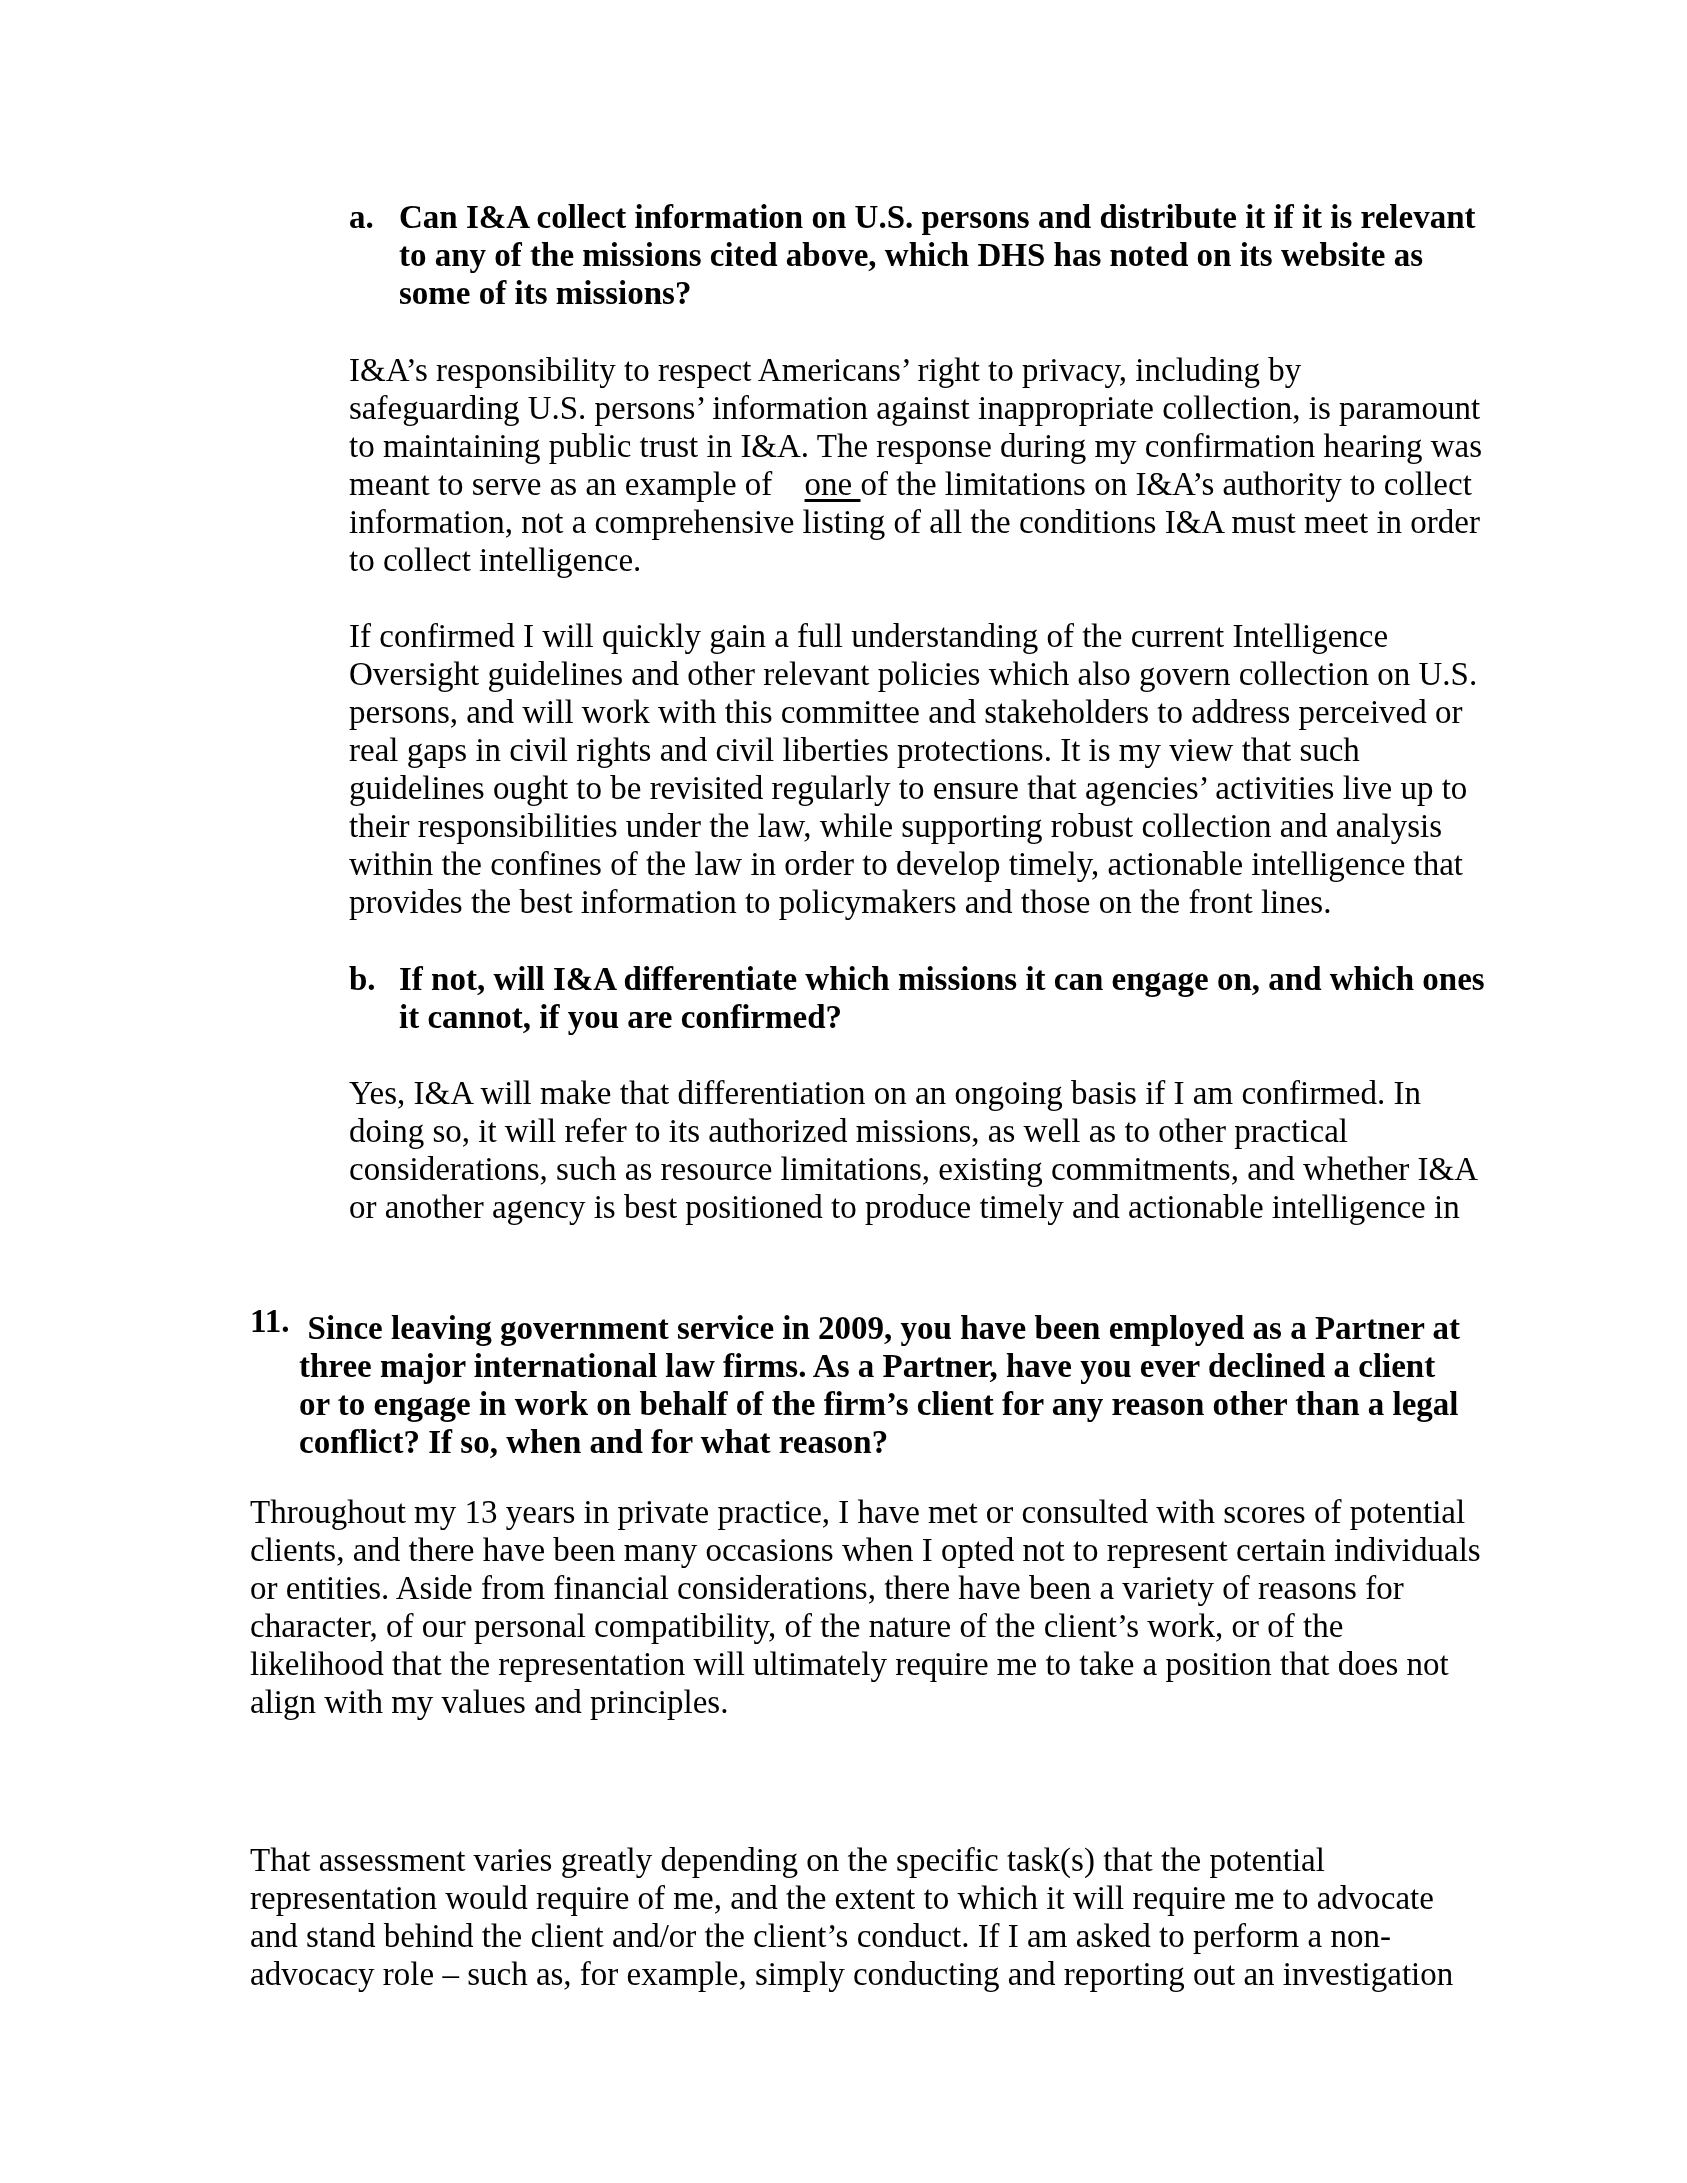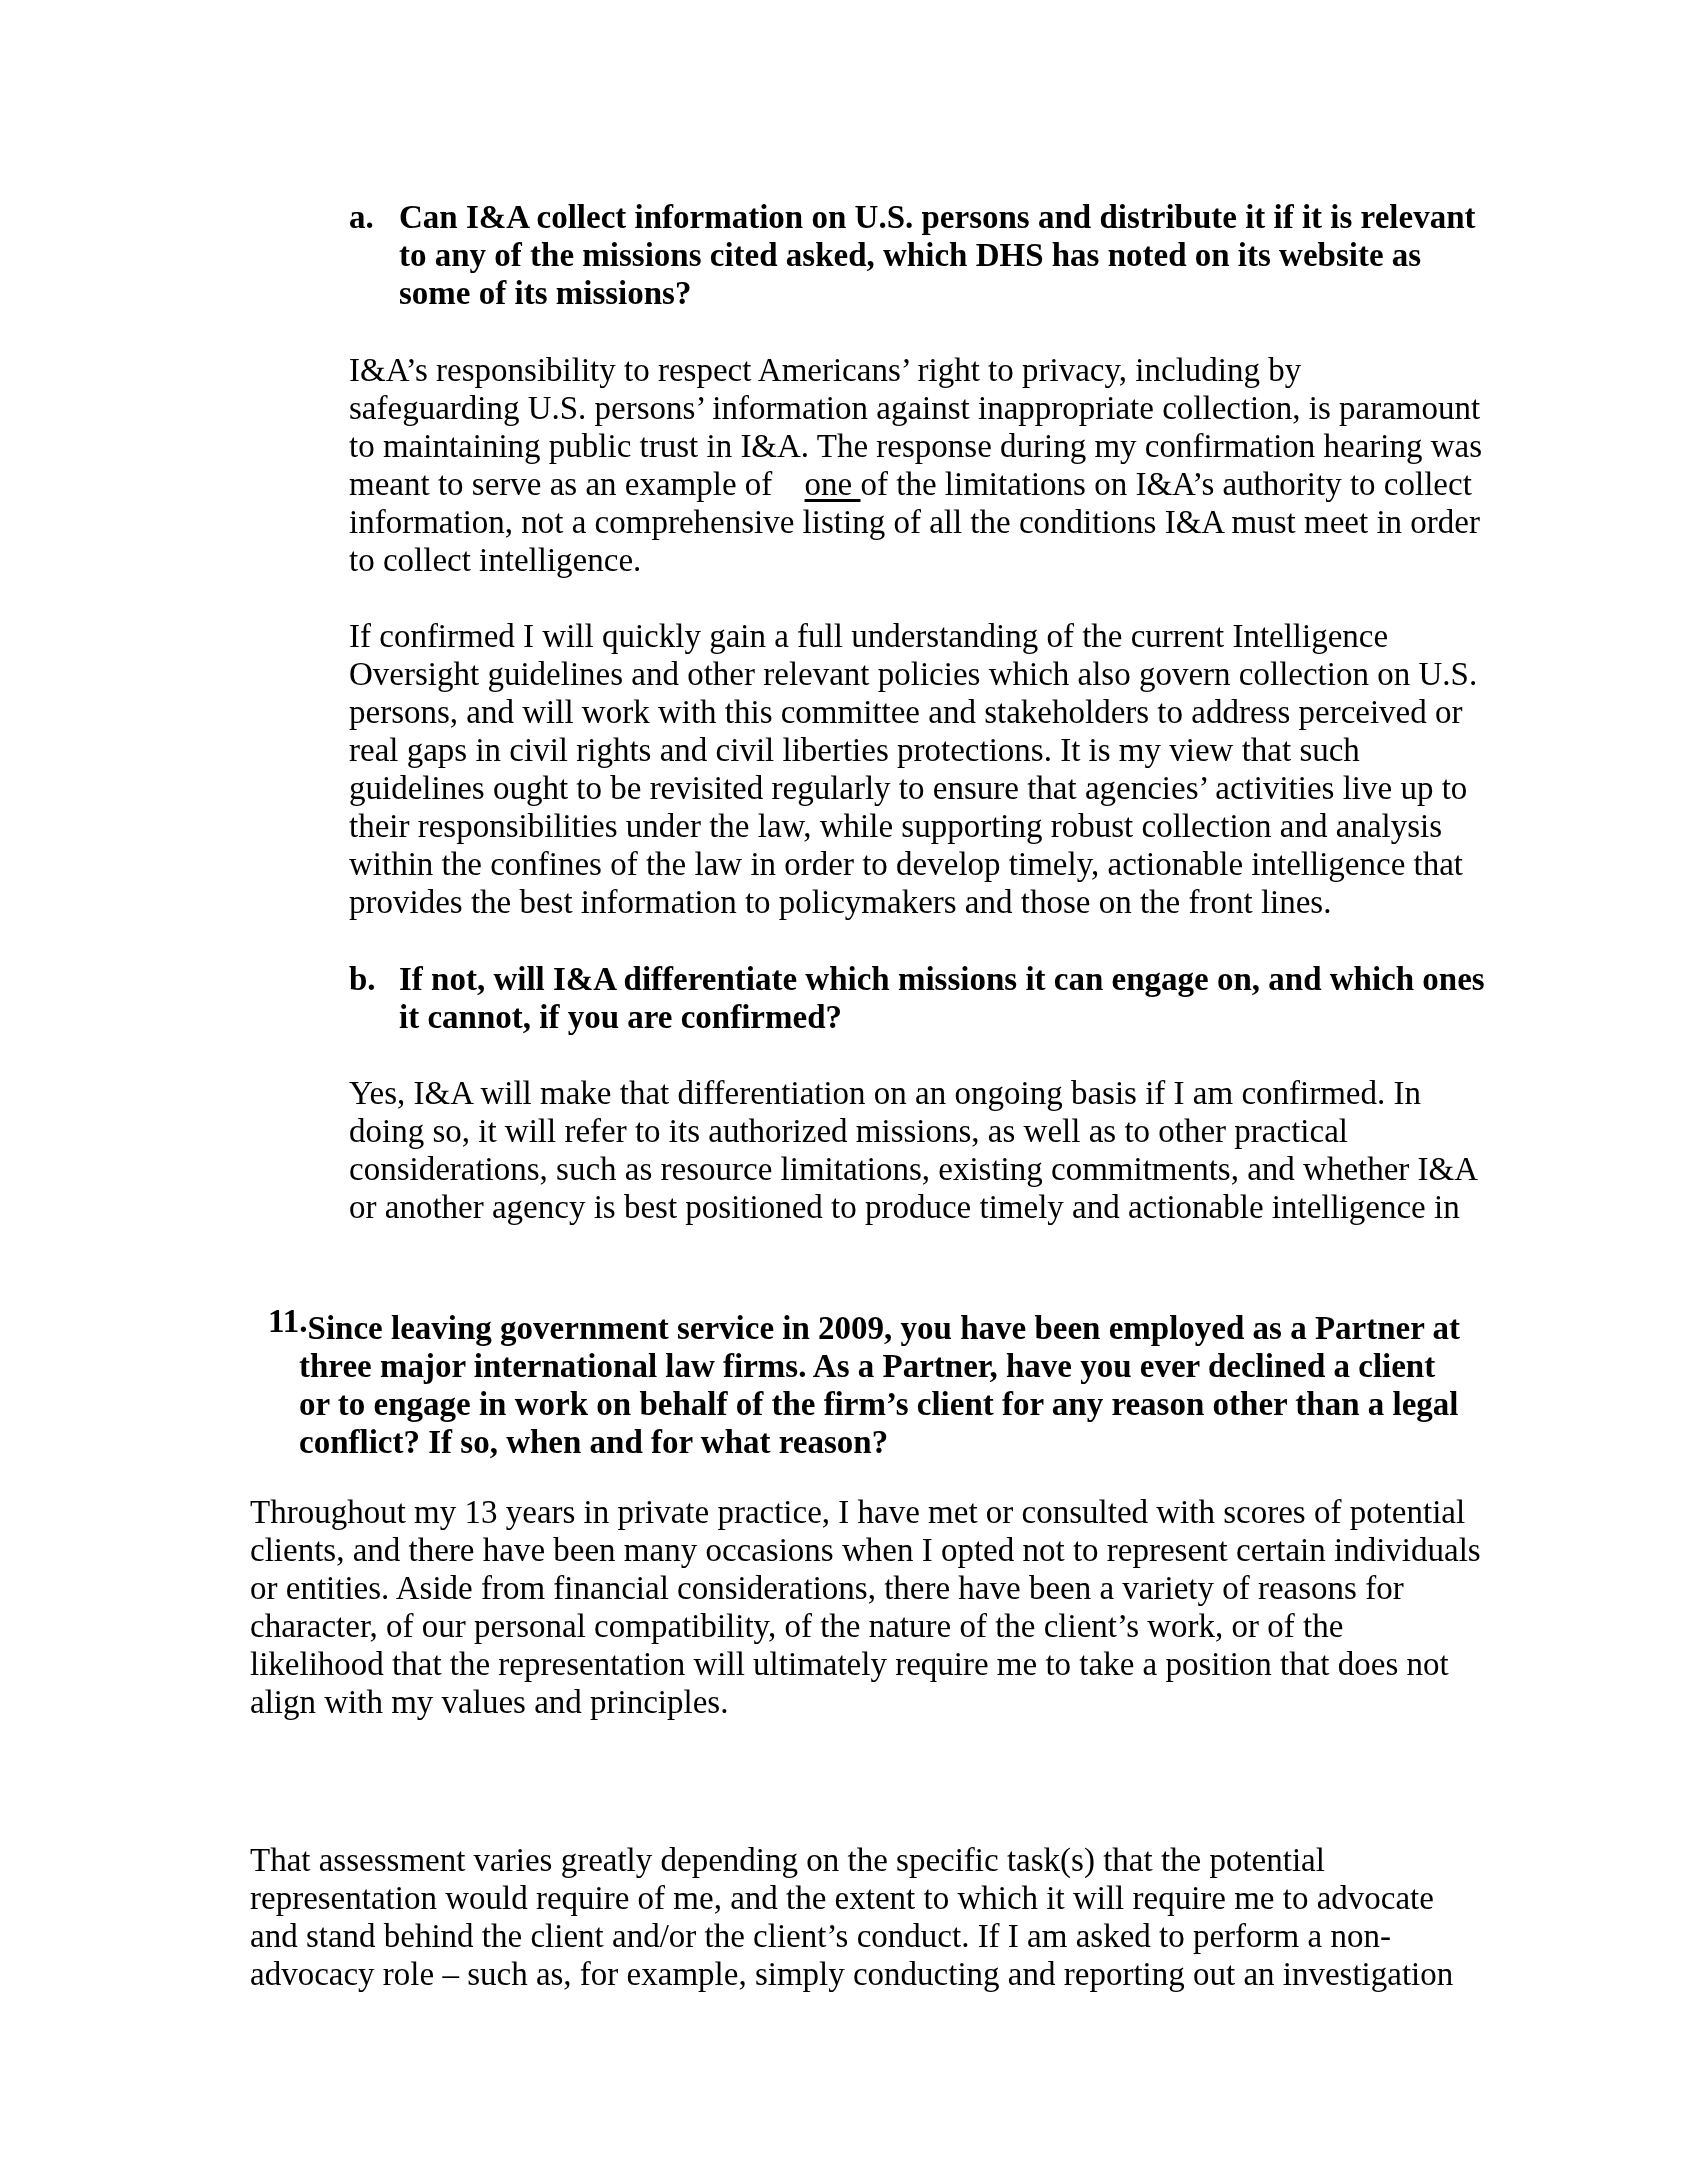--- a/index.html
+++ b/index.html
@@ -44,37 +44,37 @@
 
     
     #q-b { left: 349px; top: 960px; width: 1138px; }
     #q-b .label { position: absolute; left: 0; top: 0; }
     #q-b .text { position: absolute; left: 50px; top: 0; width: 1092px; }
 
     #p3 { left: 349px; top: 1074px; width: 1138px; }
 
     
     #q-11 { left: 250px; top: 1302px; width: 1237px; }
-    #q-11 .label { position: absolute; left: 0; top: 0; margin-left: 18px; }
+    #q-11 .label { position: absolute; left: 0; top: 0; }
     #q-11 .text { position: absolute; left: 49px; top: 0; width: 1191px; }
     #q-11 .text .first { text-indent: 8.6px; margin-top: 7px; }
 
     #p4 { left: 250px; top: 1493px; width: 1237px; }
     #p5 { left: 250px; top: 1797px; width: 1237px; margin-top: 44px; }
   </style>
 </head>
 <body>
 
 <div class="page">
 
   <div class="block bold" id="q-a">
     <span class="label">a.</span>
     <div class="text">
       <span class="line">Can I&amp;A collect information on U.S. persons and distribute it if it is relevant</span>
-      <span class="line">to any of the missions cited asked, which DHS has noted on its website as</span>
+      <span class="line">to any of the missions cited above, which DHS has noted on its website as</span>
       <span class="line">some of its missions?</span>
     </div>
   </div>
 
   <div class="block" id="p1">
     <span class="line">I&amp;A’s responsibility to respect Americans’ right to privacy, including by</span>
     <span class="line">safeguarding U.S. persons’ information against inappropriate collection, is paramount</span>
     <span class="line">to maintaining public trust in I&amp;A. The response during my confirmation hearing was</span>
     <span class="line"><span>meant to serve as an example of </span><span class="u">one </span><span>of the limitations on I&amp;A’s authority to collect</span></span>
     <span class="line">information, not a comprehensive listing of all the conditions I&amp;A must meet in order</span>

